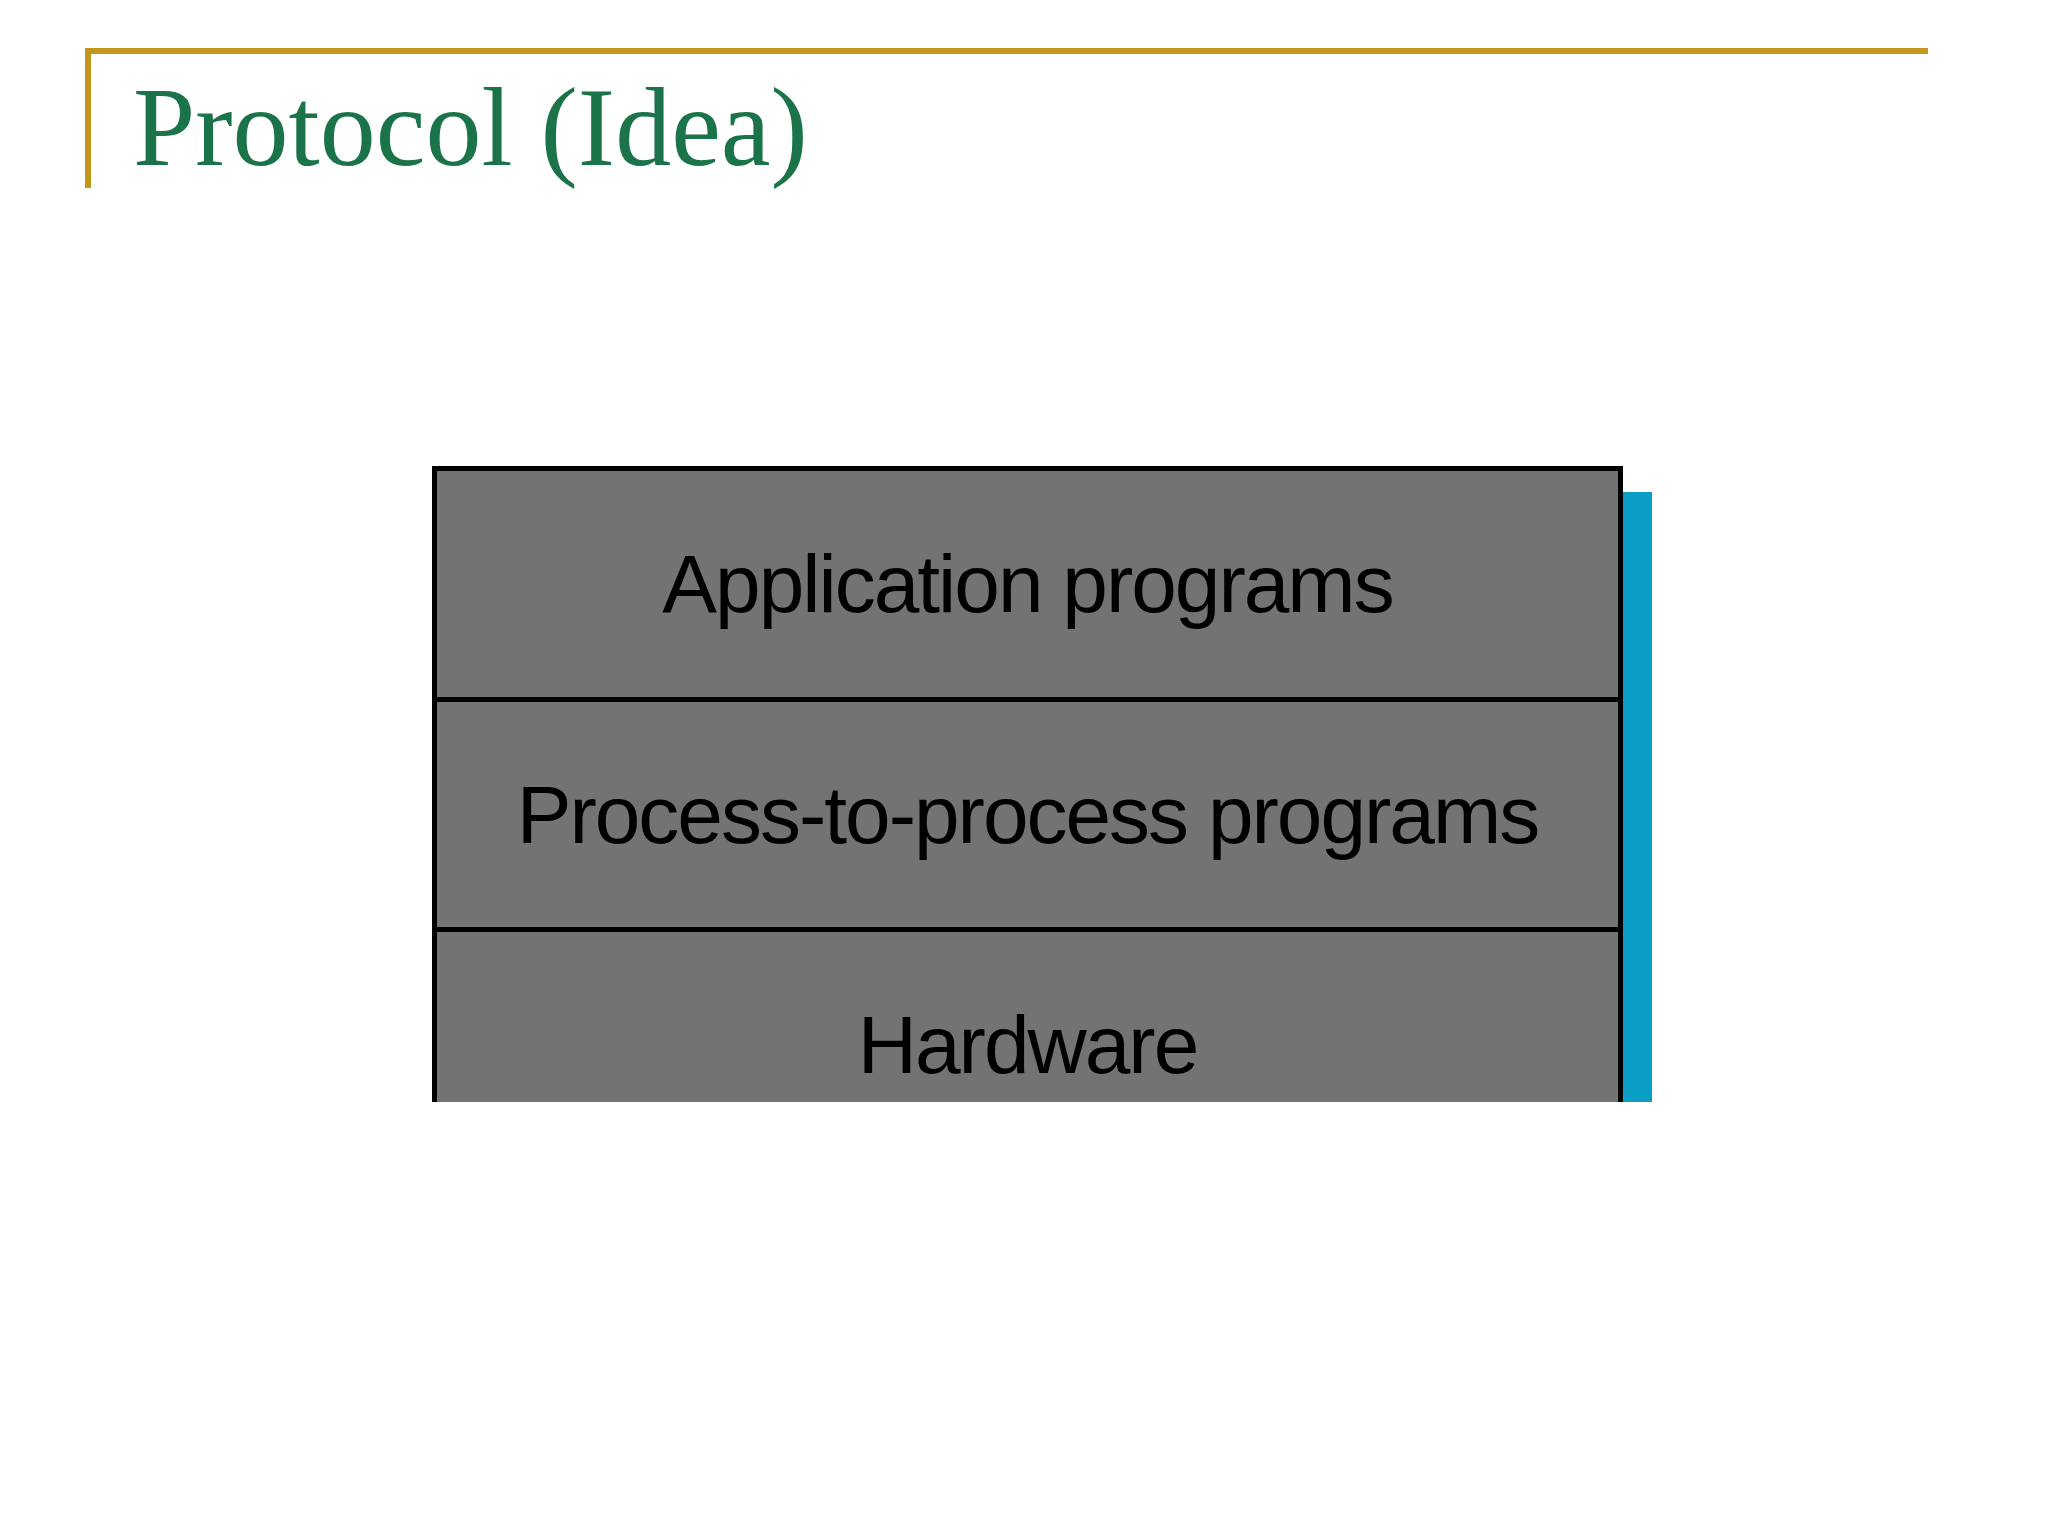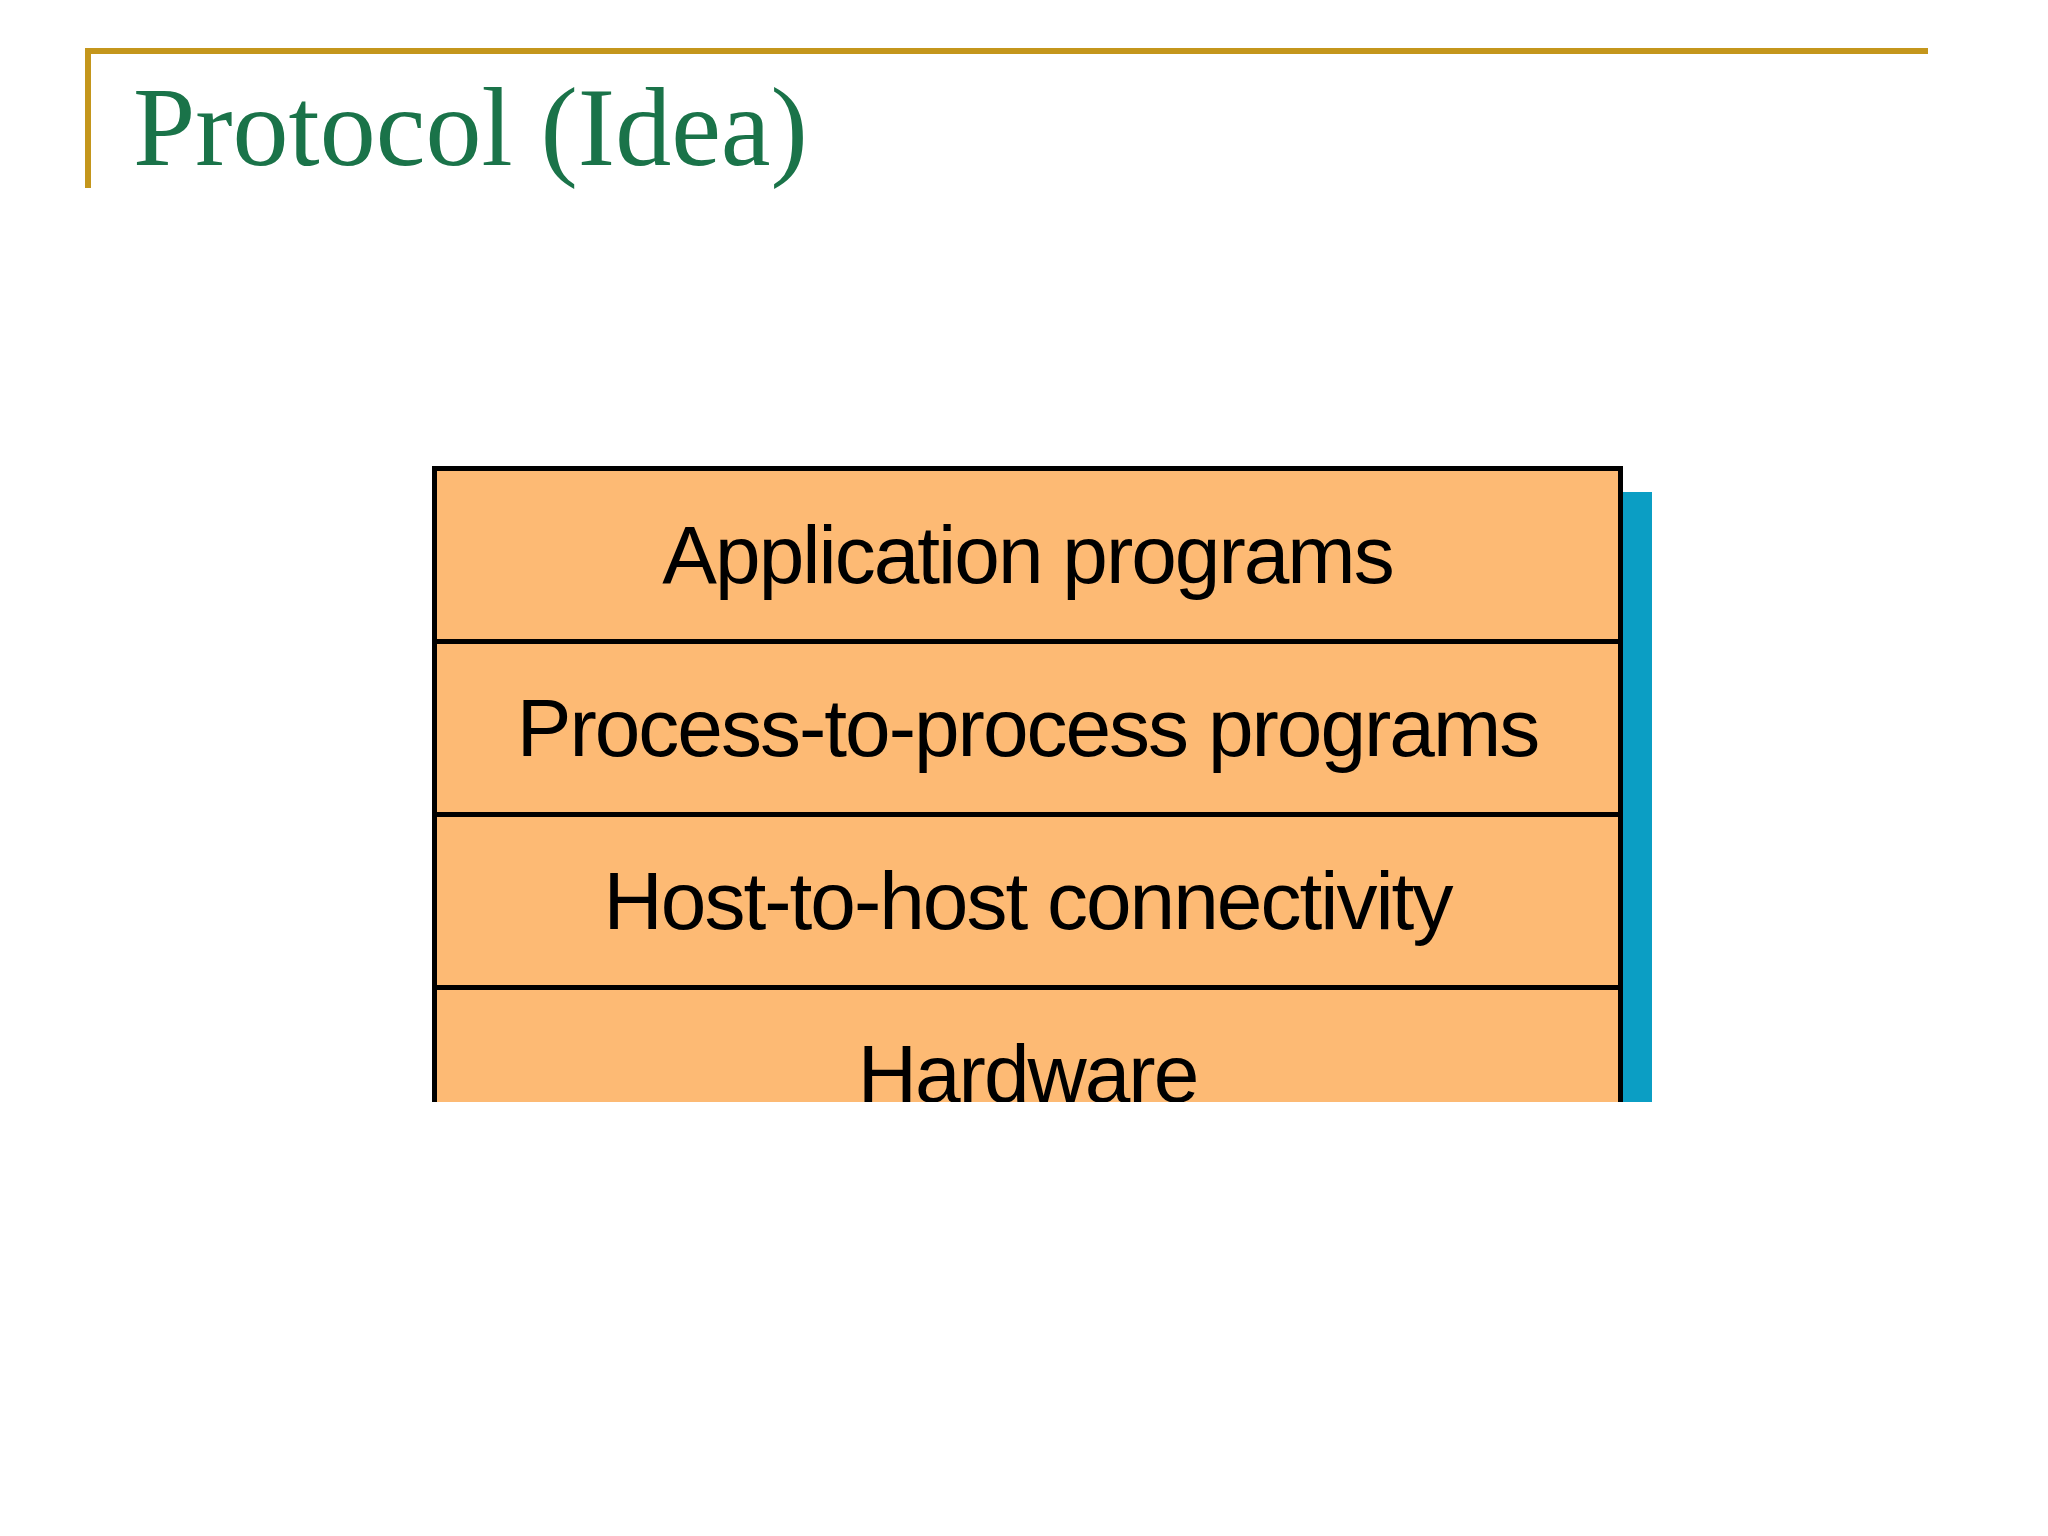--- a/index.html
+++ b/index.html
@@ -66,21 +66,21 @@
   }
 
   
   .stack {
     position: absolute;
     left: 432px;
     top: 466px;
     width: 1191px;
     height: 697px;
     box-sizing: border-box;
-    background: #fdba74;
+    background: #737373;
     border: 5px solid var(--border, #000000);
     display: flex;
     flex-direction: column;
   }
   .layer {
     flex: 1 1 0;
     display: flex;
     align-items: center;
     justify-content: center;
     overflow: hidden;
@@ -109,22 +109,19 @@
   <div class="diagram-shadow"></div>
 
   <div class="stack">
     <div class="layer">
       <span>Application programs</span>
     </div>
     <div class="layer">
       <span>Process-to-process programs</span>
     </div>
     <div class="layer">
-      <span>Host-to-host connectivity</span>
-    </div>
-    <div class="layer">
       <span>Hardware</span>
     </div>
   </div>
 
   <div class="gold-line bottom"></div>
 
 </div>
 
 </body></html>

